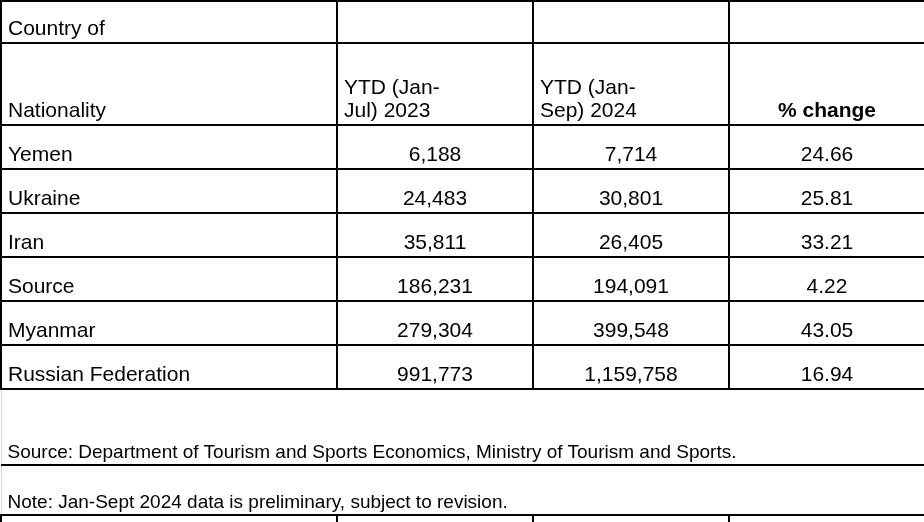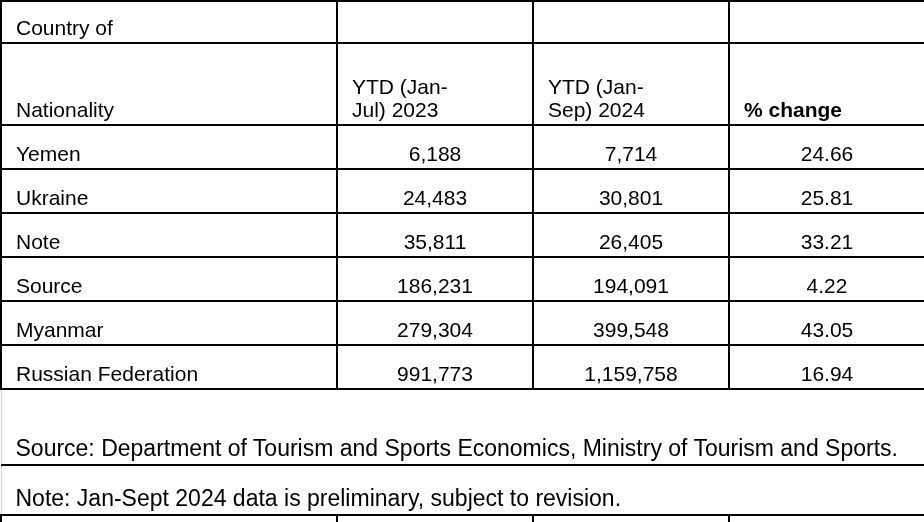--- a/index.html
+++ b/index.html
@@ -26,49 +26,49 @@
     table-layout: fixed;
     font-size: 21px;
   }
   table.grid col.c0 { width: 336px; }
   table.grid col.c1 { width: 196px; }
   table.grid col.c2 { width: 196px; }
   table.grid col.c3 { width: 196px; }
 
   table.grid td {
     border: 2px solid #000000;
-    padding: 2px 14px;
+    padding: 2px 6px;
     vertical-align: bottom;
     line-height: 1.12;
     white-space: nowrap;
     overflow: hidden;
   }
 
   .r-head1 td { height: 36px; }
   .r-head2 td { height: 76px; vertical-align: bottom; }
   .r-data td { height: 38px; }
 
   .lbl { text-align: left; }
   .num { text-align: center; }
-  .ctr { }
+  .ctr { text-align: center; }
   .bold { font-weight: bold; }
 
   .hdr-wrap {
     white-space: normal;
     line-height: 1.14;
   }
 
   .note-row td {
     border: 1px solid #d4d4d4;
     padding: 2px 6px;
     text-align: left;
     vertical-align: top;
     white-space: normal;
     line-height: 1.2;
-    font-size: 23px;
+    font-size: 19px;
   }
   .note-row td.spanned {
     border-left: 1px solid #d4d4d4;
     border-right: 1px solid #d4d4d4;
   }
   .src-cell { height: 70px; }
   .note-cell { height: 44px; }
   .tail-cell { height: 16px; }
 </style>
 </head>
@@ -102,21 +102,21 @@
         <td class="num">7,714</td>
         <td class="num">24.66</td>
       </tr>
       <tr class="r-data">
         <td class="lbl">Ukraine</td>
         <td class="num">24,483</td>
         <td class="num">30,801</td>
         <td class="num">25.81</td>
       </tr>
       <tr class="r-data">
-        <td class="lbl">Note</td>
+        <td class="lbl">Iran</td>
         <td class="num">35,811</td>
         <td class="num">26,405</td>
         <td class="num">33.21</td>
       </tr>
       <tr class="r-data">
         <td class="lbl">Source</td>
         <td class="num">186,231</td>
         <td class="num">194,091</td>
         <td class="num">4.22</td>
       </tr>

